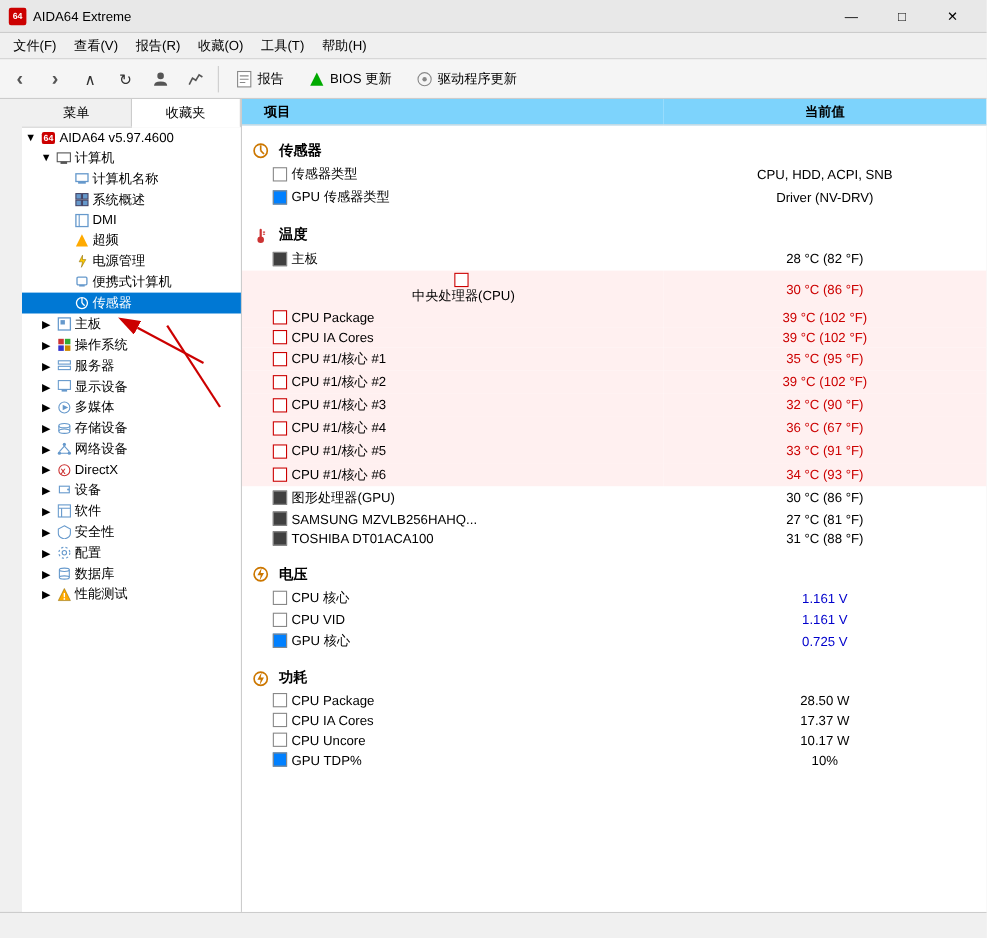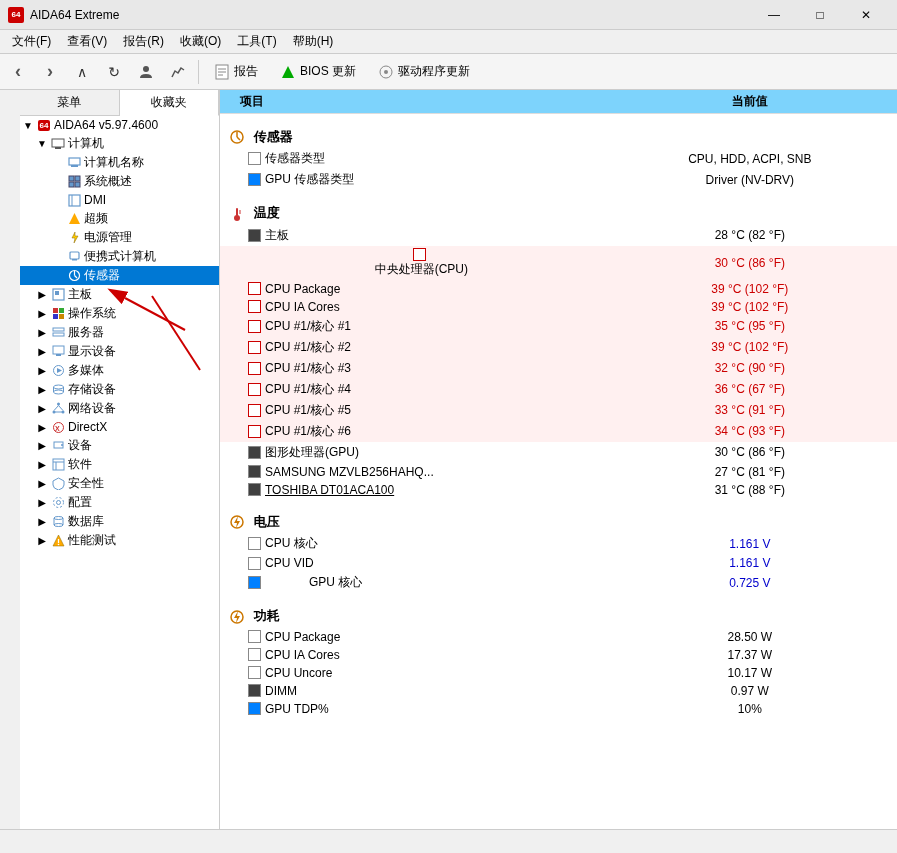--- a/index.html
+++ b/index.html
@@ -703,21 +703,21 @@
           <div class="row-name-cell" style="padding-left:20px;">
             <span class="sq sq-dark"></span>
             <span>SAMSUNG MZVLB256HAHQ...</span>
           </div>
         </td>
         <td class="col-value">27 °C  (81 °F)</td>
       </tr>
 
       <tr class="row-hover">
         <td class="col-name">
-          <div class="row-name-cell" style="padding-left:20px;text-decoration:underline;">
+          <div class="row-name-cell" style="padding-left:20px;">
             <span class="sq sq-dark"></span>
             <span>TOSHIBA DT01ACA100</span>
           </div>
         </td>
         <td class="col-value">31 °C  (88 °F)</td>
       </tr>
 
       <tr class="section-divider">
             <td colspan="2"></td>
           </tr>
@@ -748,21 +748,21 @@
           <div class="row-name-cell" style="padding-left:20px;">
             <span class="sq sq-white"></span>
             <span>CPU VID</span>
           </div>
         </td>
         <td class="col-value value-blue">1.161 V</td>
       </tr>
 
       <tr class="row-hover">
         <td class="col-name">
-          <div class="row-name-cell" style="padding-left:20px;gap:44px;">
+          <div class="row-name-cell" style="padding-left:20px;">
             <span class="sq sq-blue"></span>
             <span>GPU 核心</span>
           </div>
         </td>
         <td class="col-value value-blue">0.725 V</td>
       </tr>
 
       <tr class="section-divider">
             <td colspan="2"></td>
           </tr>
@@ -801,29 +801,20 @@
       <tr class="row-hover">
         <td class="col-name">
           <div class="row-name-cell" style="padding-left:20px;">
             <span class="sq sq-white"></span>
             <span>CPU Uncore</span>
           </div>
         </td>
         <td class="col-value">10.17 W</td>
       </tr>
 
-      <tr class="row-hover">
-        <td class="col-name">
-          <div class="row-name-cell" style="padding-left:20px;">
-            <span class="sq sq-dark"></span>
-            <span>DIMM</span>
-          </div>
-        </td>
-        <td class="col-value">0.97 W</td>
-      </tr>
 
       <tr class="row-hover">
         <td class="col-name">
           <div class="row-name-cell" style="padding-left:20px;">
             <span class="sq sq-blue"></span>
             <span>GPU TDP%</span>
           </div>
         </td>
         <td class="col-value">10%</td>
       </tr>

